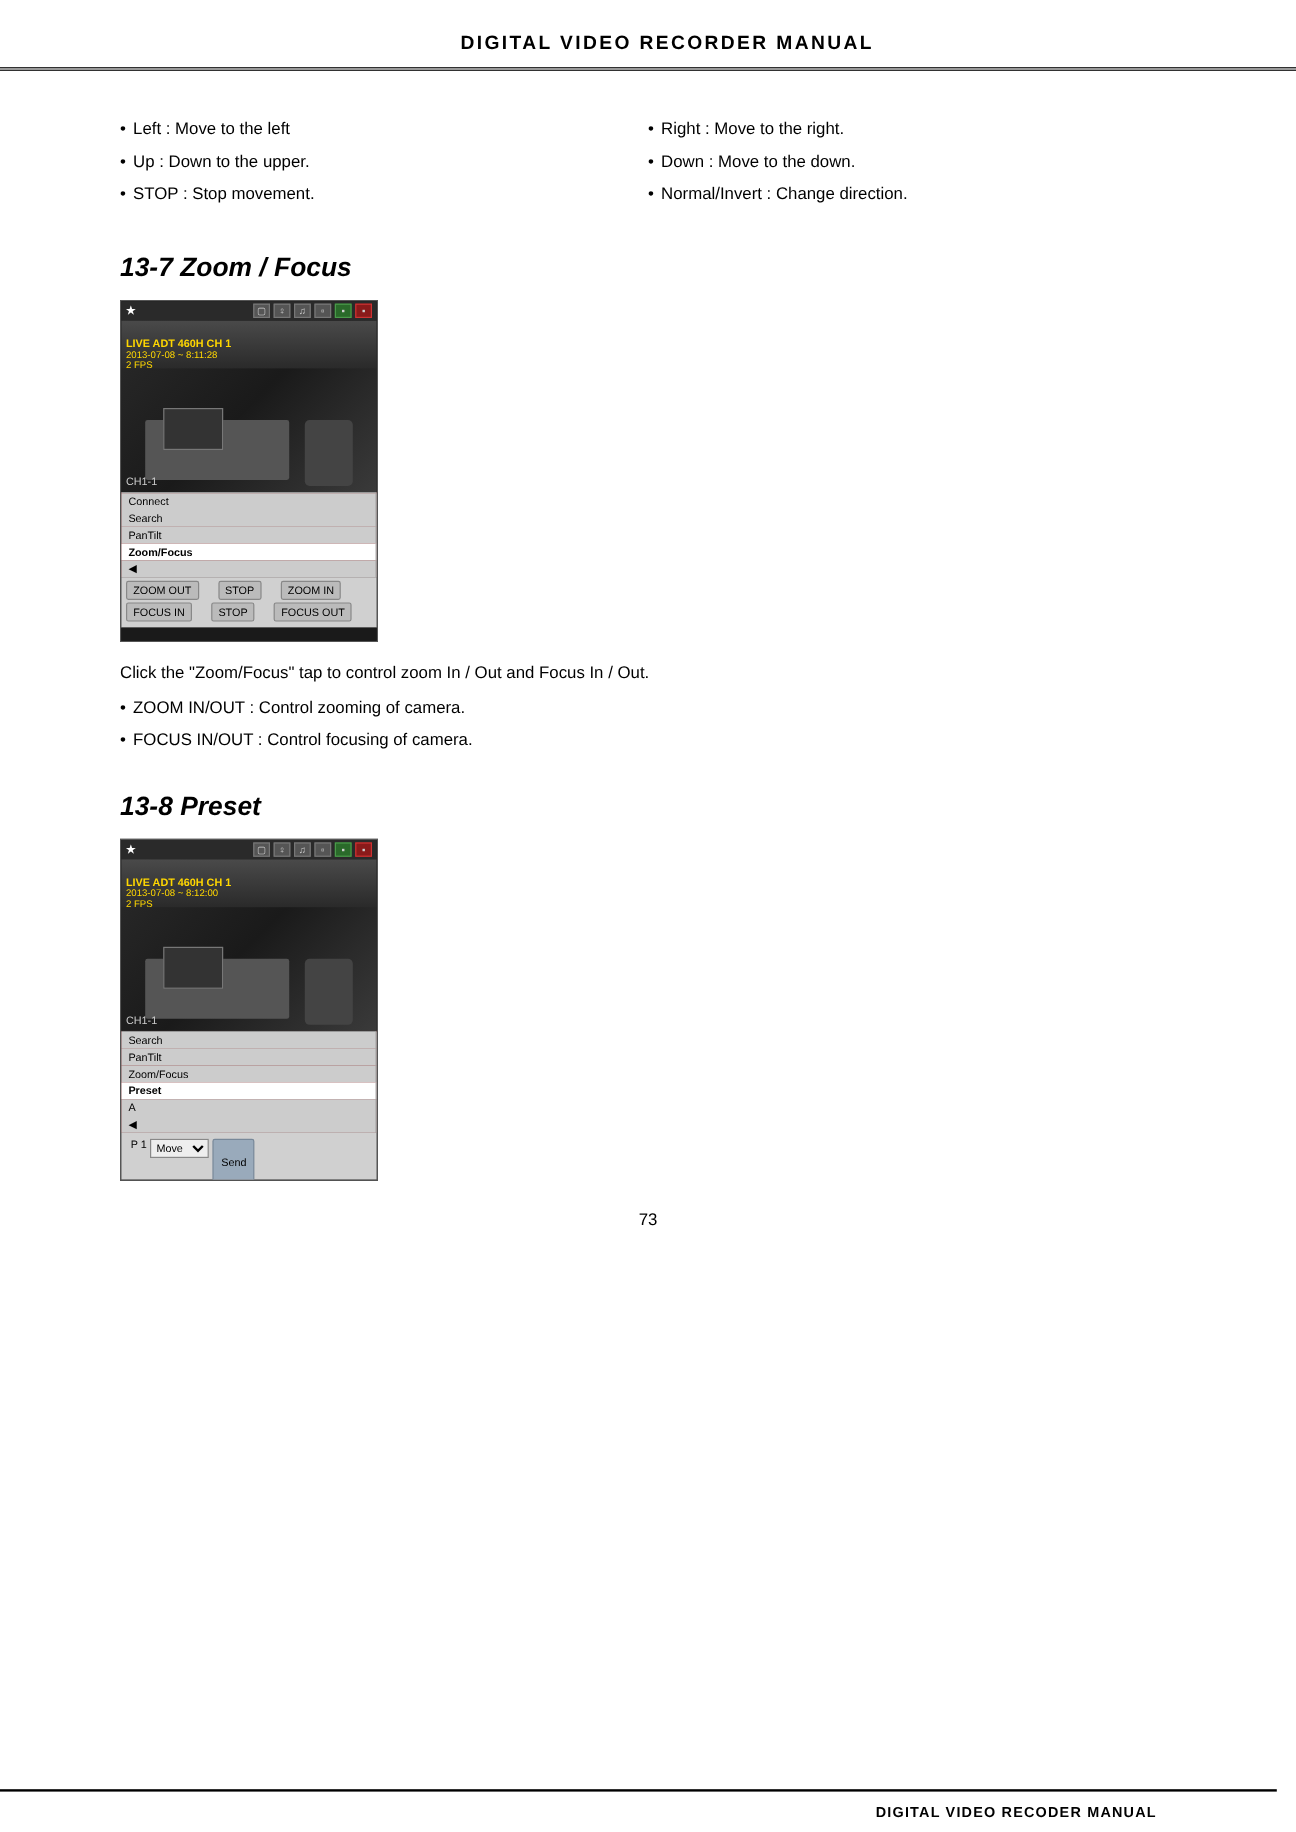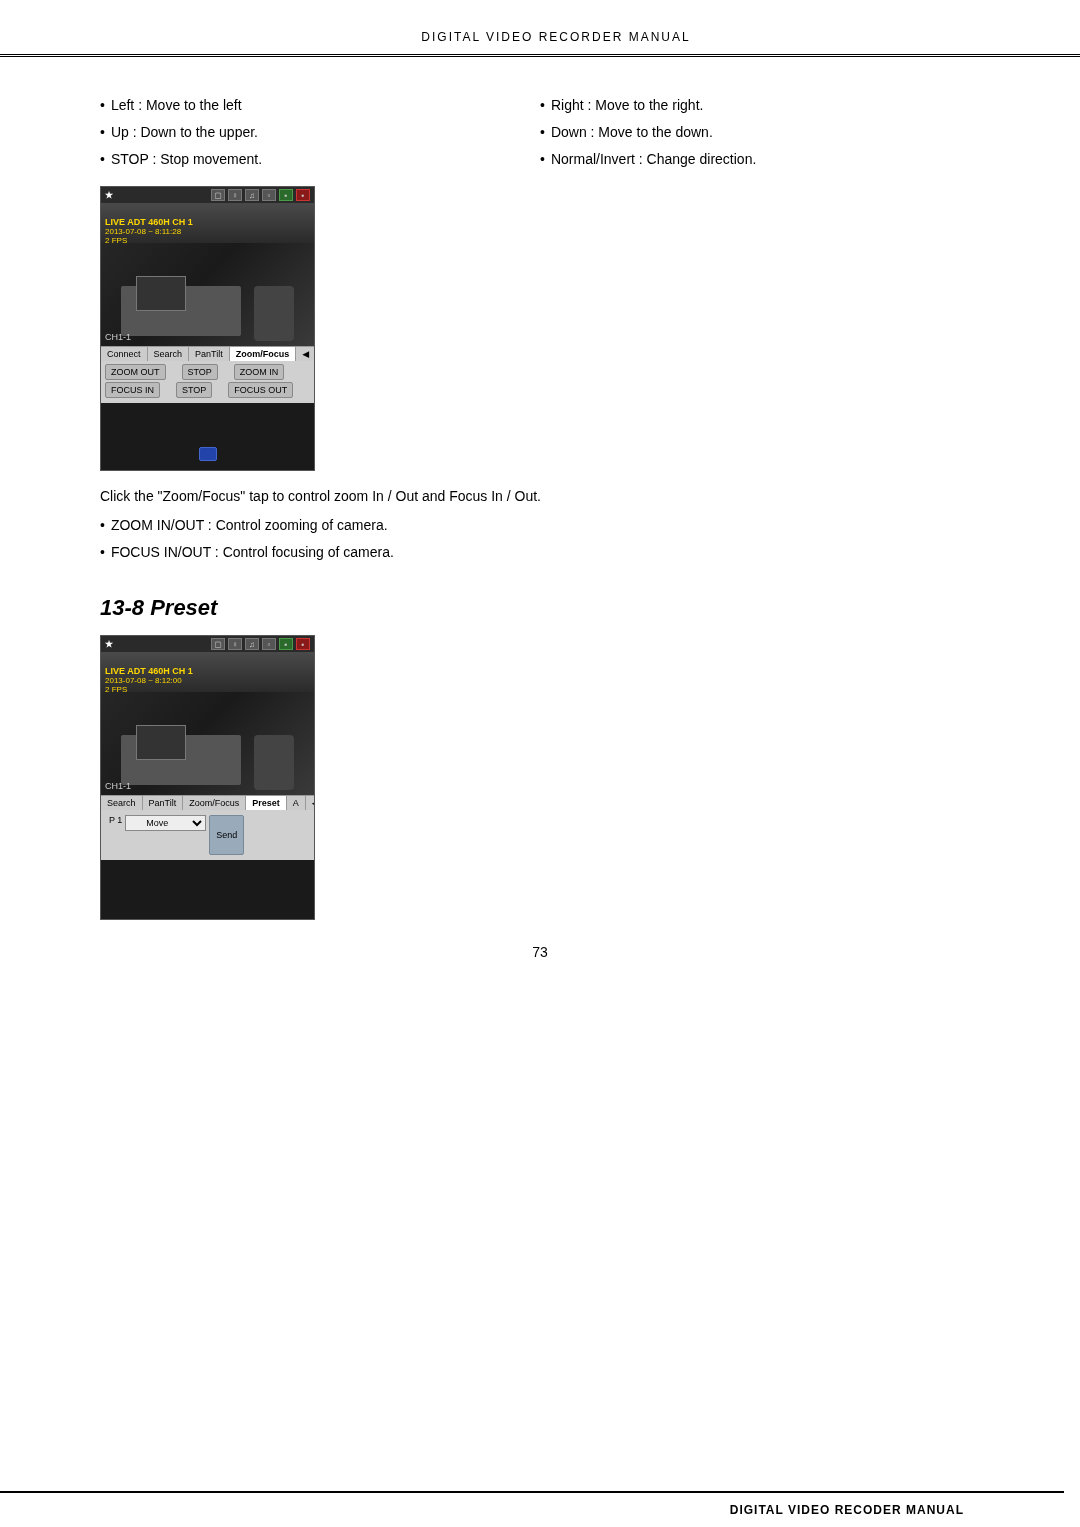--- a/index.html
+++ b/index.html
@@ -18,22 +18,22 @@
       padding: 0;
       position: relative;
       background: #fff;
     }
     .header {
       text-align: center;
       padding: 28px 0 10px 0;
       border-bottom: 3px double #000;
     }
     .header-title {
-      font-size: 12px;
-      font-weight: normal;
+      font-size: 16px;
+      font-weight: bold;
       letter-spacing: 2px;
       text-transform: uppercase;
       padding-left: 32px;
     }
     .content-area {
       padding: 20px 100px 20px 100px;
     }
     .bullet-section {
       display: flex;
       gap: 0;
@@ -150,20 +150,21 @@
       position: absolute;
       bottom: 4px;
       left: 4px;
       color: #ccc;
       font-size: 9px;
     }
     .cam-tabs {
       display: flex;
       background: #7f1d1d;
       border-top: 1px solid #999;
+      flex-direction: column;
     }
     .cam-tab {
       padding: 2px 6px;
       font-size: 9px;
       border-right: 1px solid #999;
       background: #ccc;
       cursor: pointer;
     }
     .cam-tab.active {
       background: #fff;
@@ -229,21 +230,21 @@
     .cam-preset-row {
       display: flex;
       align-items: flex-start;
       gap: 3px;
       padding: 2px 4px;
     }
     .cam-select {
       font-size: 9px;
       background: #eee;
       border: 1px solid #888;
-      padding: 1px 16px;
+      padding: 1px 0;
     }
     .cam-send-btn {
       padding: 14px 6px;
       font-size: 9px;
       background: #9ab;
       border: 1px solid #789;
       border-radius: 2px;
     }
   </style>
 </head>
@@ -282,20 +283,21 @@
           <span>Down : Move to the down.</span>
         </div>
         <div class="bullet-item">
           <span class="bullet-dot">•</span>
           <span>Normal/Invert  : Change direction.</span>
         </div>
       </div>
     </div>
 
     <div>
+      <div class="section-title">13-7 Zoom / Focus</div>
 
       <div class="camera-screenshot">
 
         <div class="cam-top-bar">
           <span style="color:#fff;font-size:9px;font-weight:bold;margin-right:auto;">★</span>
           <span class="cam-icon-box">▢</span>
           <span class="cam-icon-box">♀</span>
           <span class="cam-icon-box">♫</span>
           <span class="cam-icon-box">▫</span>
           <span class="cam-icon-box green">▪</span>

